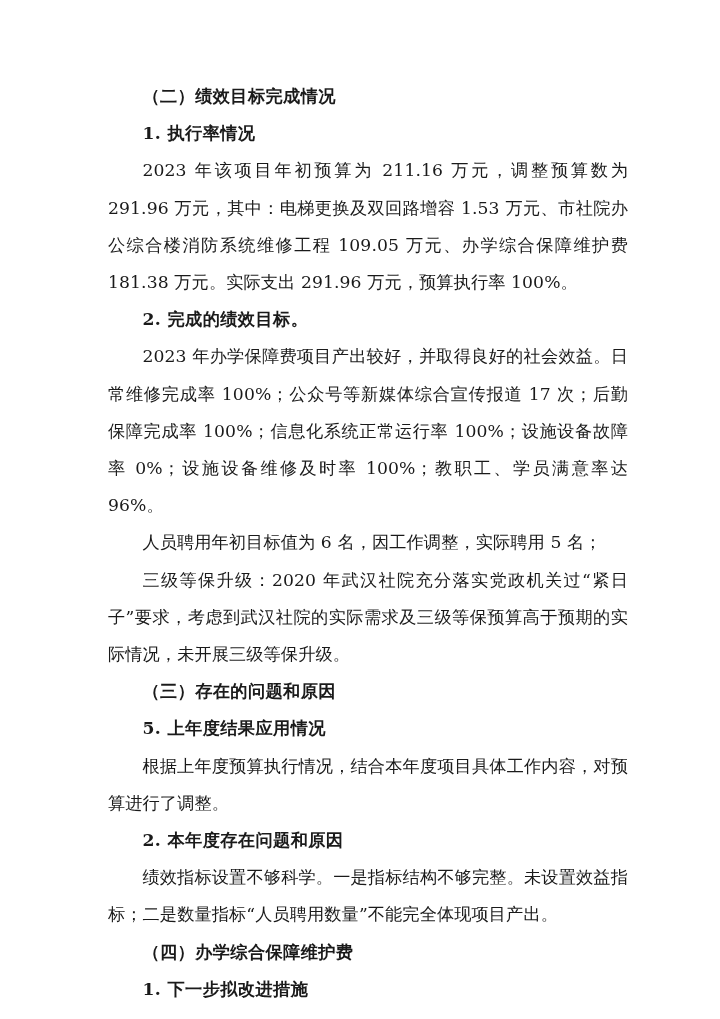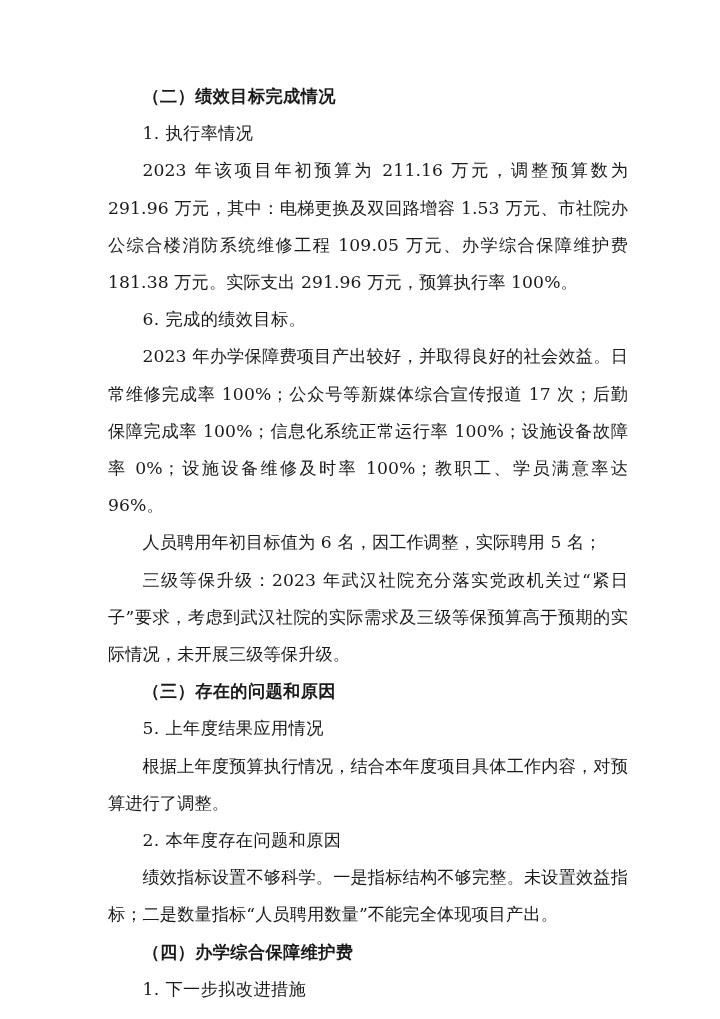--- a/index.html
+++ b/index.html
@@ -33,48 +33,48 @@
   }
   
   .h-num {
     font-weight: 700;
     font-family: "DejaVu Serif", "Liberation Serif", serif;
     text-indent: 2em;
     font-style: normal;
     letter-spacing: 0.4px;
   }
   .h-sub {
-    font-weight: 400;
+    font-weight: 700;
     text-indent: 2em;
     letter-spacing: 0.4px;
   }
   .para {
     text-indent: 2em;
   }
 </style>
 </head>
 <body>
 
 <div class="page">
   <div class="doc-body">
 
     <p class="h-num">（二）绩效目标完成情况</p>
 
     <p class="h-sub">1. 执行率情况</p>
 
     <p class="para">2023 年该项目年初预算为 211.16 万元，调整预算数为 291.96 万元，其中：电梯更换及双回路增容 1.53 万元、市社院办公综合楼消防系统维修工程 109.05 万元、办学综合保障维护费 181.38 万元。实际支出 291.96 万元，预算执行率 100%。</p>
 
-    <p class="h-sub">6. 完成的绩效目标。</p>
+    <p class="h-sub">2. 完成的绩效目标。</p>
 
     <p class="para">2023 年办学保障费项目产出较好，并取得良好的社会效益。日常维修完成率 100%；公众号等新媒体综合宣传报道 17 次；后勤保障完成率 100%；信息化系统正常运行率 100%；设施设备故障率 0%；设施设备维修及时率 100%；教职工、学员满意率达 96%。</p>
 
 
     <p class="para">人员聘用年初目标值为 6 名，因工作调整，实际聘用 5 名；</p>
 
-    <p class="para">三级等保升级：2023 年武汉社院充分落实党政机关过“紧日子”要求，考虑到武汉社院的实际需求及三级等保预算高于预期的实际情况，未开展三级等保升级。</p>
+    <p class="para">三级等保升级：2020 年武汉社院充分落实党政机关过“紧日子”要求，考虑到武汉社院的实际需求及三级等保预算高于预期的实际情况，未开展三级等保升级。</p>
 
     <p class="h-num">（三）存在的问题和原因</p>
 
     <p class="h-sub">5. 上年度结果应用情况</p>
 
     <p class="para">根据上年度预算执行情况，结合本年度项目具体工作内容，对预算进行了调整。</p>
 
     <p class="h-sub">2. 本年度存在问题和原因</p>
 
     <p class="para">绩效指标设置不够科学。一是指标结构不够完整。未设置效益指标；二是数量指标“人员聘用数量”不能完全体现项目产出。</p>

